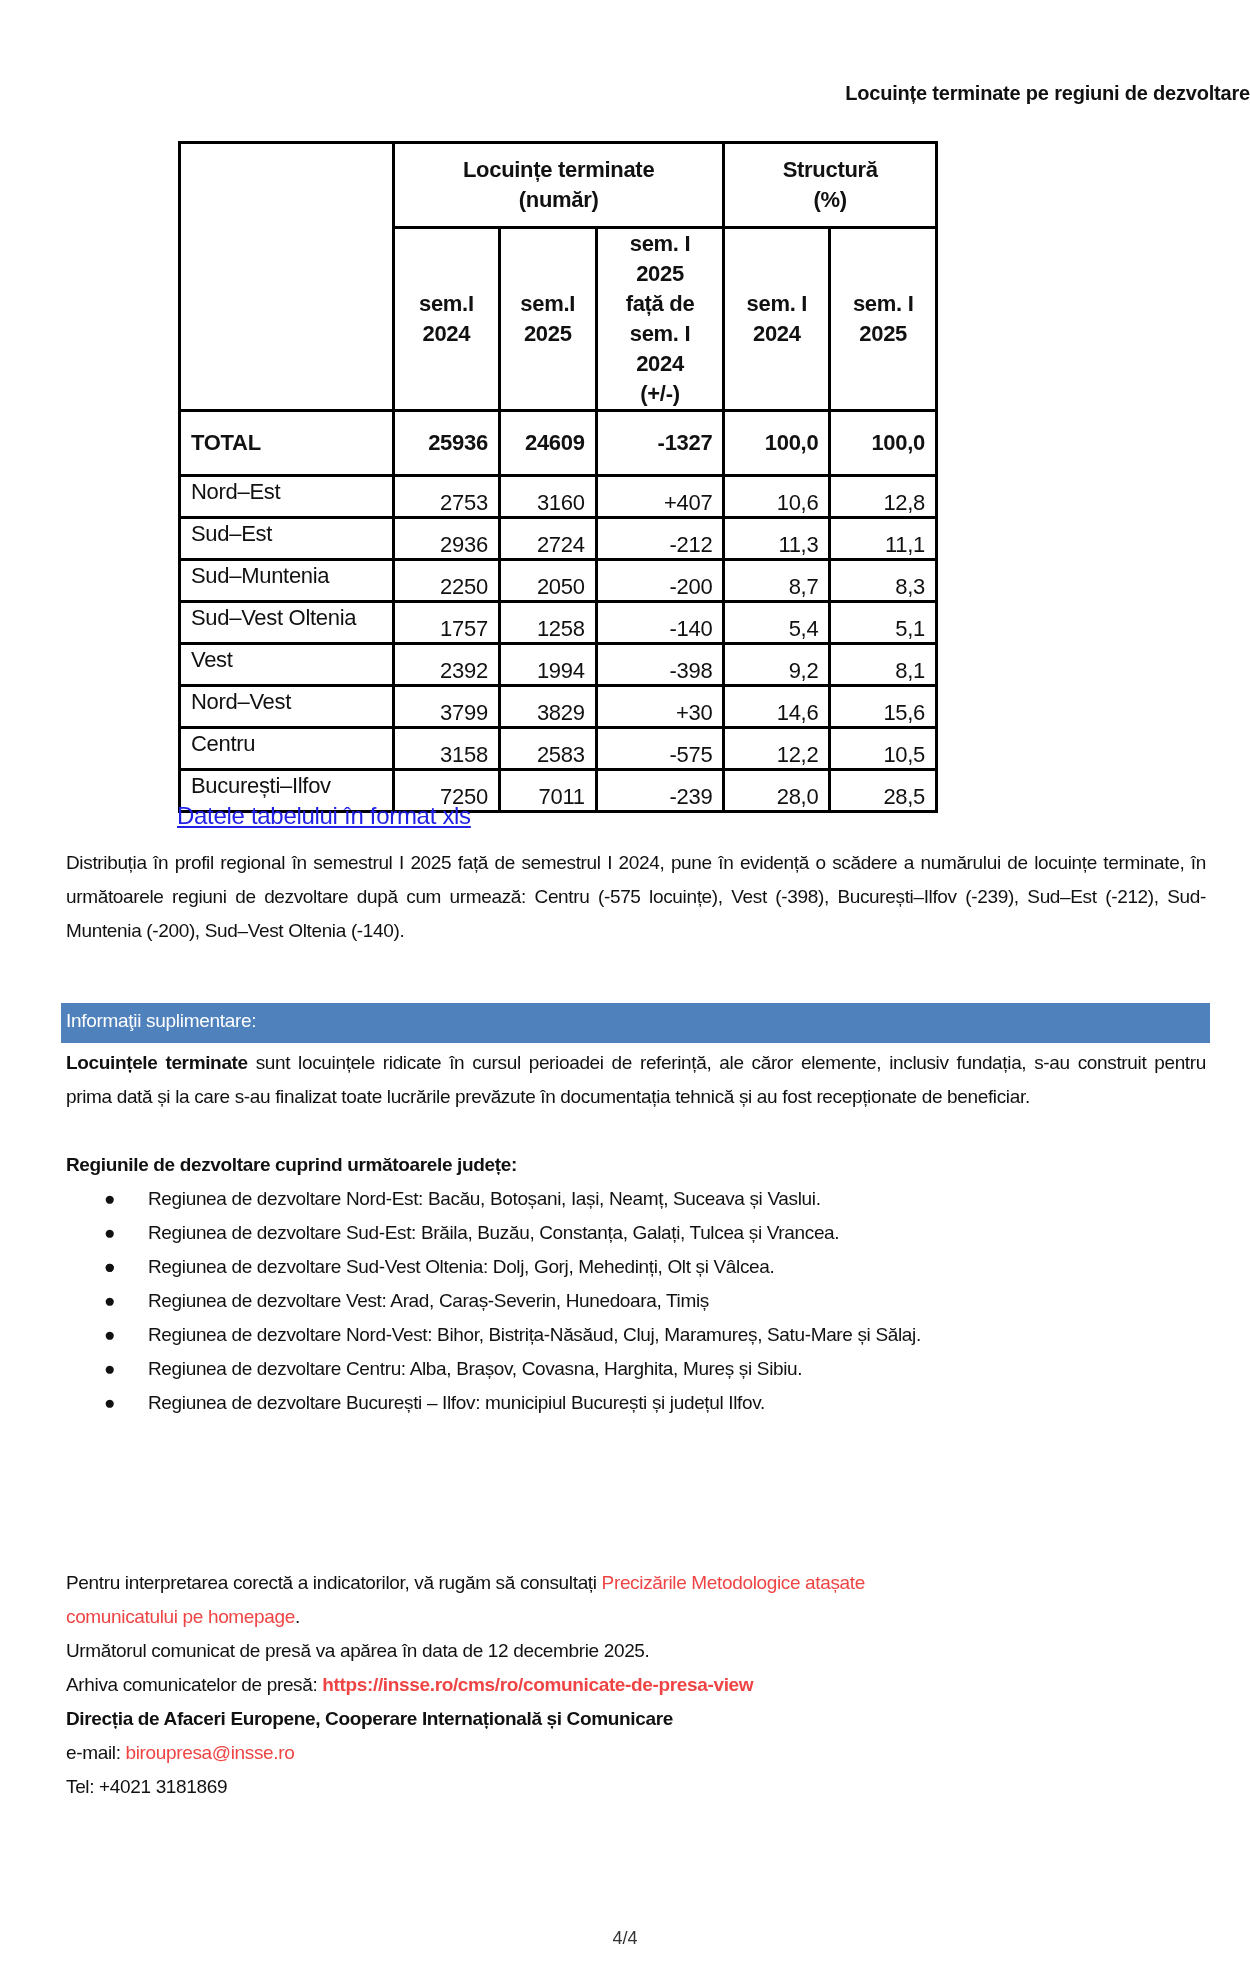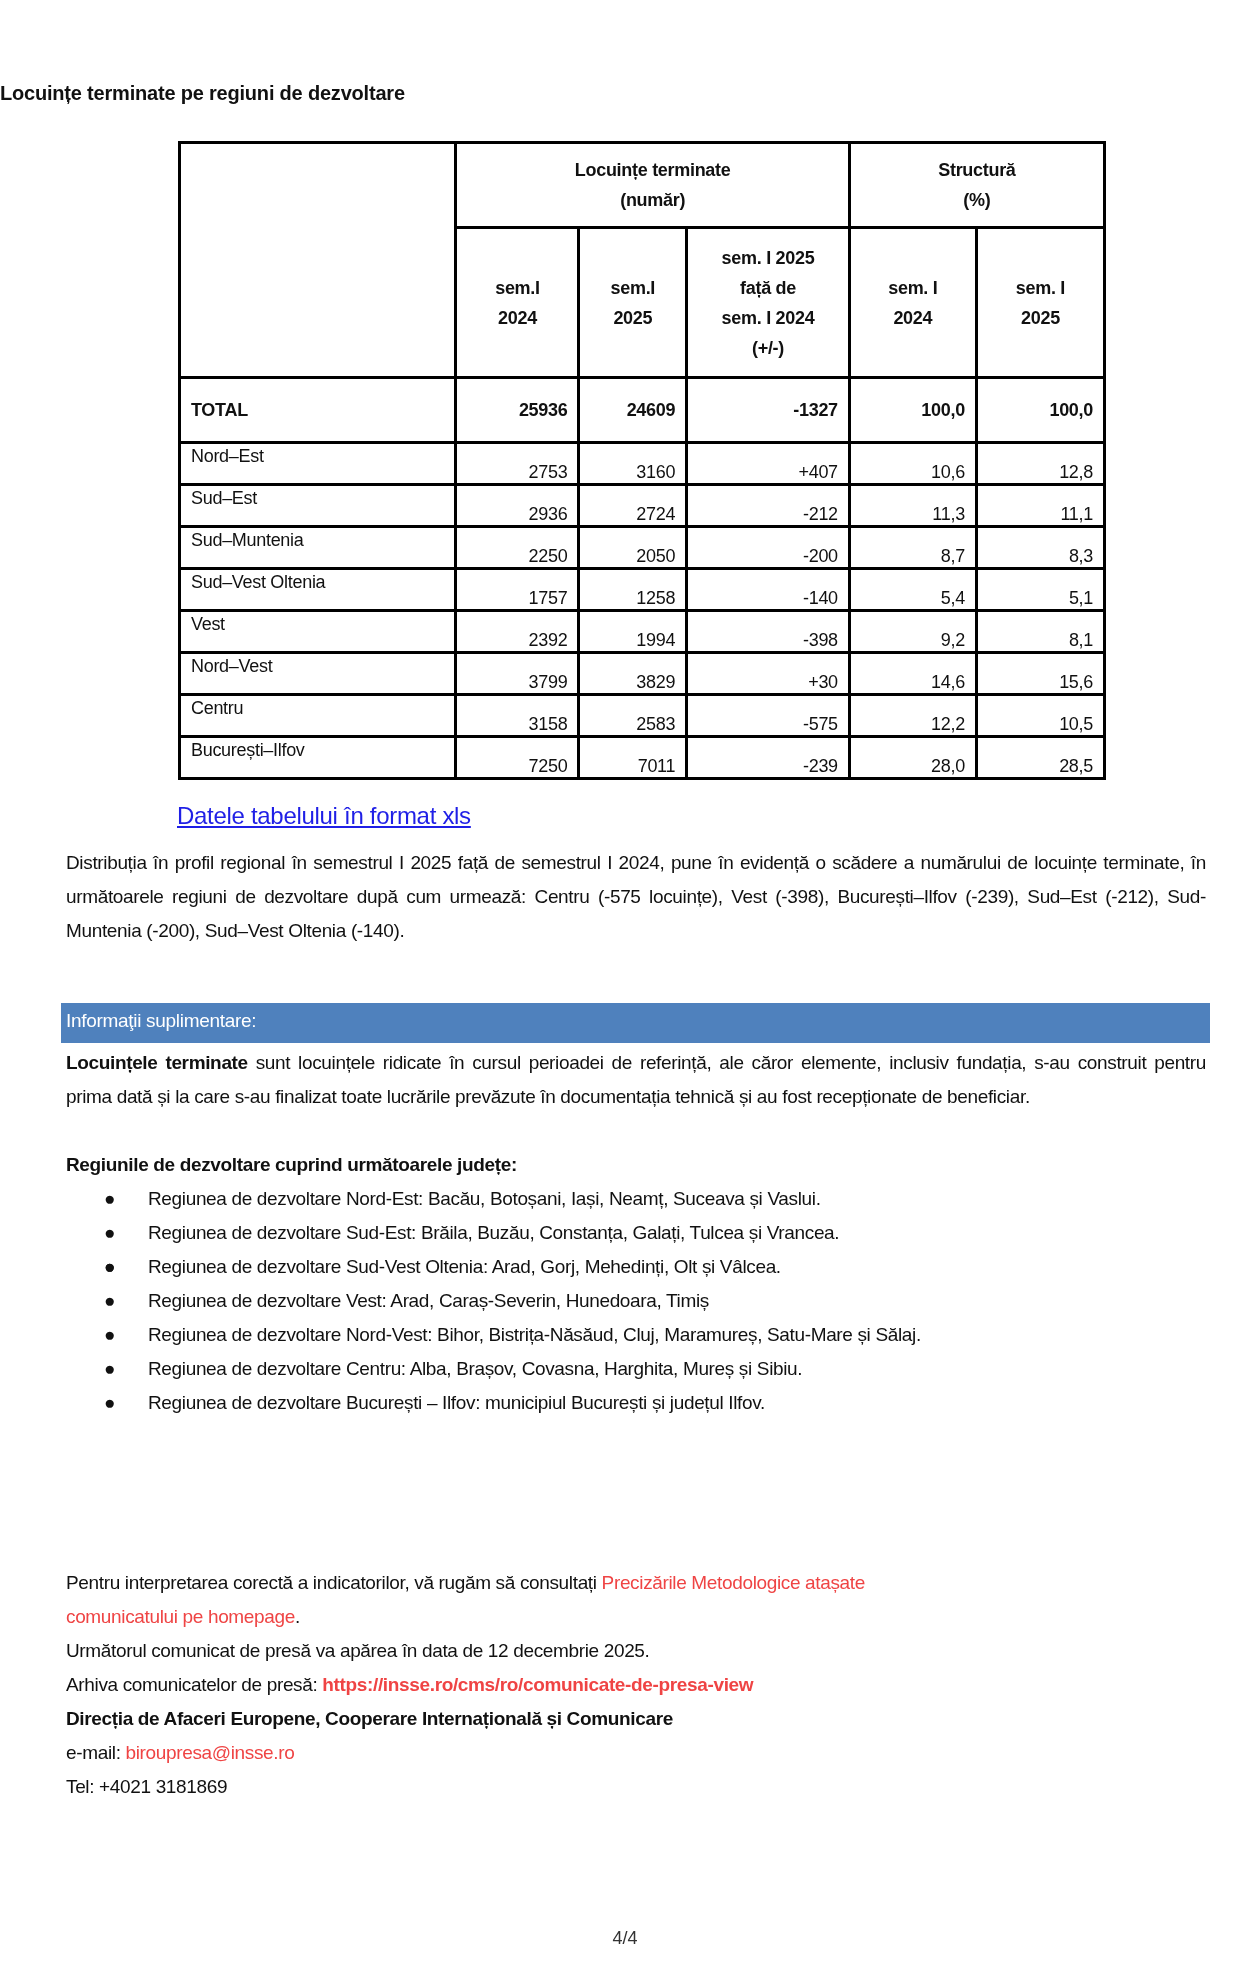--- a/index.html
+++ b/index.html
@@ -1,21 +1,21 @@
 <!DOCTYPE html>
 <html><head>
 <meta charset="utf-8">
 <style>
   html, body { margin:0; padding:0; background:#ffffff; }
   body { width:1250px; height:1965px; position:relative; overflow:hidden;
          font-family:"Liberation Sans", sans-serif; color:#111; }
-  .title { position:absolute; top:82px; left:0; width:1250px; text-align:left;
+  .title { position:absolute; top:82px; left:0; width:1250px; text-align:right;
            font-weight:bold; font-size:20px; letter-spacing:-0.2px; }
-  table.data { position:absolute; top:141px; left:178px; width:928px; border-collapse:collapse;
-               font-size:18px; letter-spacing:-0.3px; }
+  table.data { position:absolute; top:141px; left:178px; width:760px; border-collapse:collapse;
+               font-size:22px; letter-spacing:-0.3px; }
   table.data td, table.data th { border:3px solid #000; padding:0 10px; }
   table.data th { font-weight:bold; text-align:center; line-height:30px; }
   .h1 { height:85px; }
   .h2 { height:150px; }
   .total td { height:62px; font-weight:bold; }
   .rrow td { height:37px; vertical-align:bottom; padding-bottom:1px; }
   .rrow td.name { vertical-align:top; padding-top:2px; }
   td.num { text-align:right; }
   .total td.num { text-align:right; }
   .xls-link { position:absolute; top:802px; left:177px; font-size:24px; color:#1f1fe6;
@@ -172,21 +172,21 @@
 <div class="para p2">
   <span class="bold">Locuințele terminate</span><span> sunt locuințele ridicate în cursul perioadei de referință, ale căror elemente, inclusiv fundația, s-au construit pentru prima dată și la care s-au finalizat toate lucrările prevăzute în documentația tehnică și au fost recepționate de beneficiar.</span>
 </div>
 
 <div class="heading2">Regiunile de dezvoltare cuprind următoarele județe:</div>
 
 <ul class="counties">
   <li><span class="bullet">●</span><span>Regiunea de dezvoltare Nord-Est: Bacău, Botoșani, Iași, Neamț, Suceava și Vaslui.</span></li>
   <li><span class="bullet">●</span><span>Regiunea de dezvoltare Sud-Est: Brăila, Buzău, Constanța, Galați, Tulcea și Vrancea.</span></li>
   <li><span class="bullet">●</span></li>
-  <li><span class="bullet">●</span><span>Regiunea de dezvoltare Sud-Vest Oltenia: Arad, Gorj, Mehedinți, Olt și Vâlcea.</span></li>
+  <li><span class="bullet">●</span><span>Regiunea de dezvoltare Sud-Vest Oltenia: Dolj, Gorj, Mehedinți, Olt și Vâlcea.</span></li>
   <li><span class="bullet">●</span><span>Regiunea de dezvoltare Vest: Arad, Caraș-Severin, Hunedoara, Timiș</span></li>
   <li><span class="bullet">●</span><span>Regiunea de dezvoltare Nord-Vest: Bihor, Bistrița-Năsăud, Cluj, Maramureș, Satu-Mare și Sălaj.</span></li>
   <li><span class="bullet">●</span><span>Regiunea de dezvoltare Centru: Alba, Brașov, Covasna, Harghita, Mureș și Sibiu.</span></li>
   <li><span class="bullet">●</span><span>Regiunea de dezvoltare București – Ilfov: municipiul București și județul Ilfov.</span></li>
 </ul>
 
 <div class="footer-block">
   <div>
     <span>Pentru interpretarea corectă a indicatorilor, vă rugăm să consultați </span><a class="lnk">Precizările Metodologice atașate</a>
   </div>

